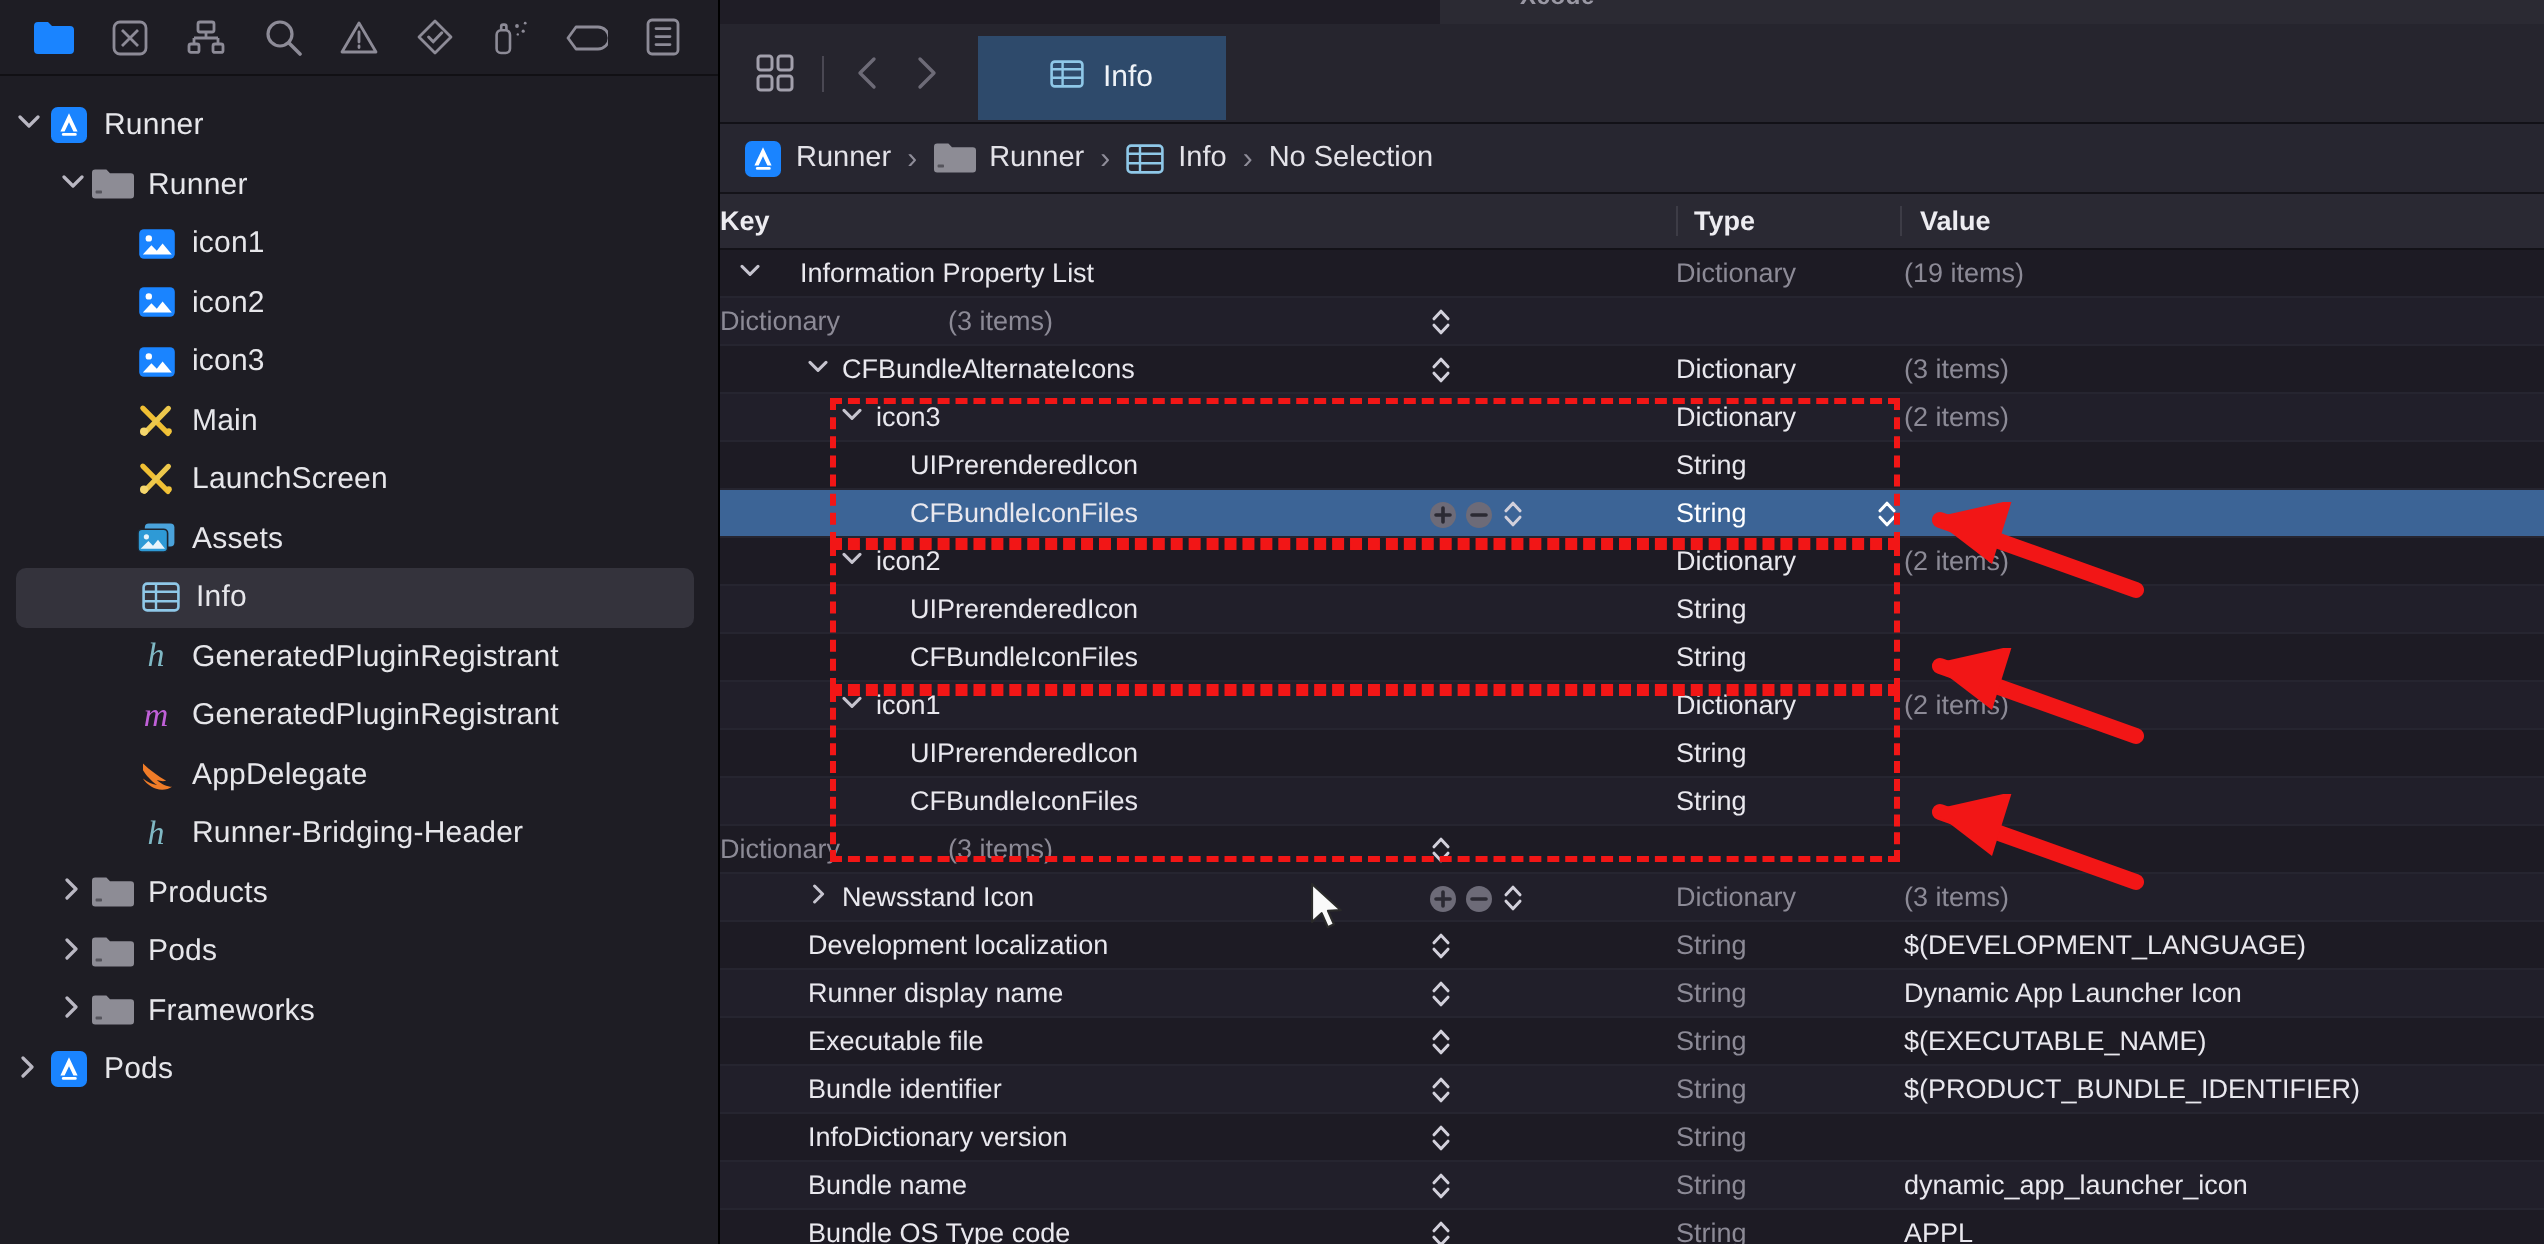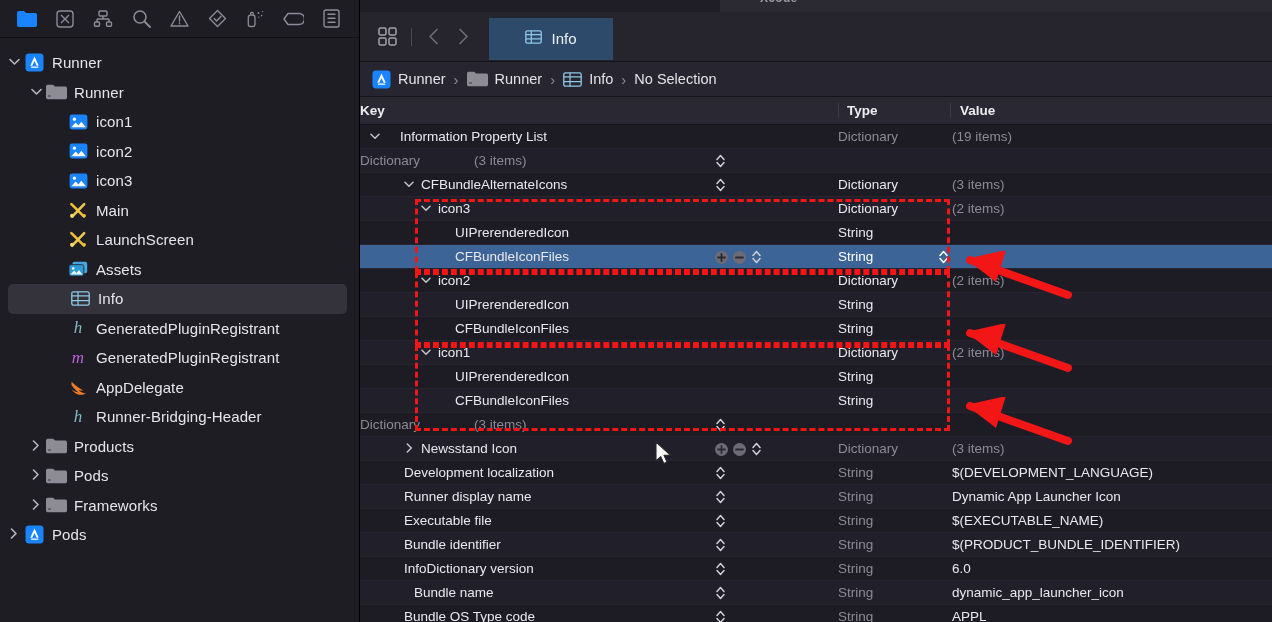--- a/index.html
+++ b/index.html
@@ -757,27 +757,26 @@
           </div>
           <div style="position: absolute; left: 355px; top: 0px; height: 24px; display: flex; align-items: center; gap: 5px;">
             <span class="stepper">
               <svg width="11" height="16" viewBox="0 0 11 16">
                 <path d="M2 6.4L5.5 2.6 9 6.4" fill="none" stroke="#d2d0db" stroke-width="1.5" stroke-linecap="round" stroke-linejoin="round"></path>
                 <path d="M2 9.6l3.5 3.8L9 9.6" fill="none" stroke="#d2d0db" stroke-width="1.5" stroke-linecap="round" stroke-linejoin="round"></path>
               </svg>
             </span>
           </div>
           <div class="p-type dim">String</div>
-          <div class="p-val">6.0</div>
         </div>
         <div class="prow odd">
           <div class="p-key">
             <span style="display: inline-block; width: 25px;"></span>
             <span class="twisty none"></span>
-            <span style="margin-left: 15px;">Bundle name</span>
+            <span style="margin-left: 5px;">Bundle name</span>
           </div>
           <div style="position: absolute; left: 355px; top: 0px; height: 24px; display: flex; align-items: center; gap: 5px;">
             <span class="stepper">
               <svg width="11" height="16" viewBox="0 0 11 16">
                 <path d="M2 6.4L5.5 2.6 9 6.4" fill="none" stroke="#d2d0db" stroke-width="1.5" stroke-linecap="round" stroke-linejoin="round"></path>
                 <path d="M2 9.6l3.5 3.8L9 9.6" fill="none" stroke="#d2d0db" stroke-width="1.5" stroke-linecap="round" stroke-linejoin="round"></path>
               </svg>
             </span>
           </div>
           <div class="p-type dim">String</div>

